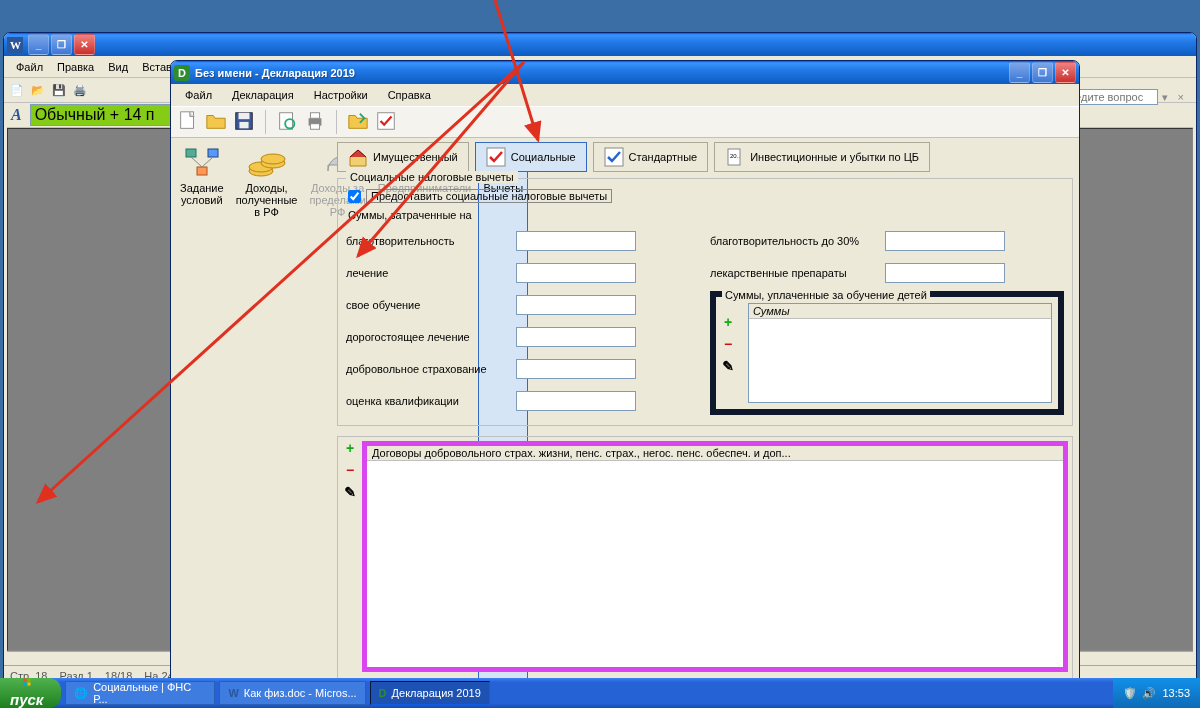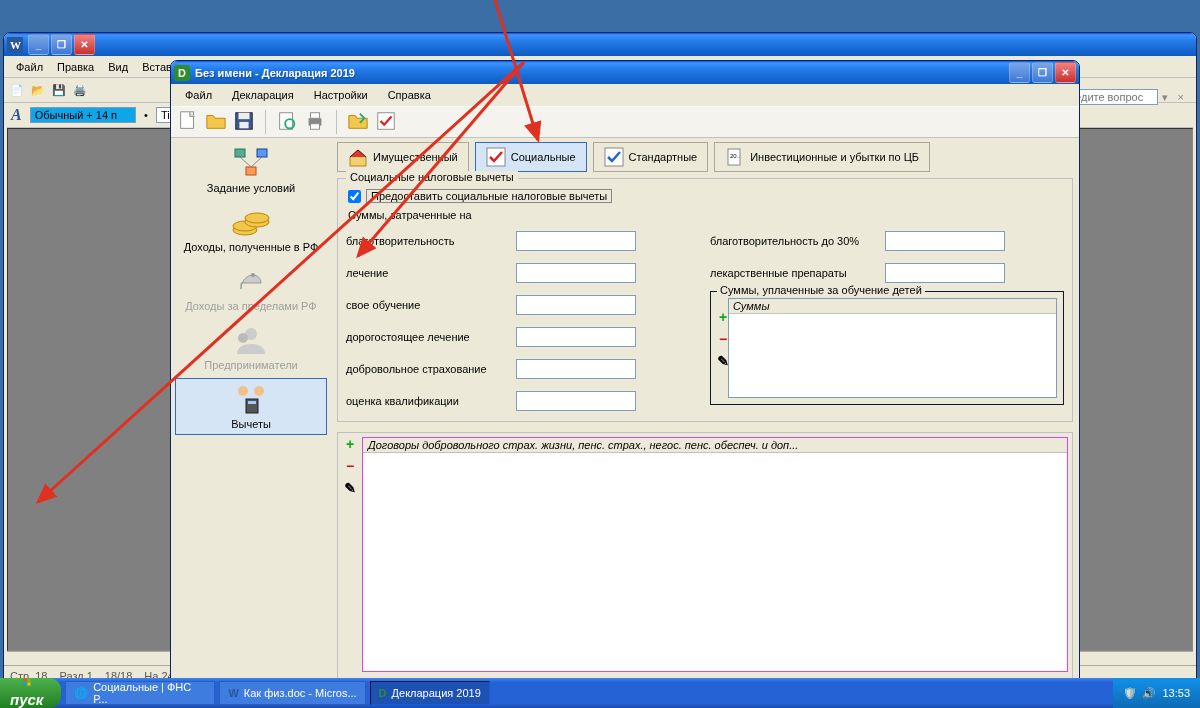--- a/index.html
+++ b/index.html
@@ -85,21 +85,21 @@
 .decl-tb {
   height:32px; background:#f4f3ee;
   display:flex; align-items:center; padding:0 6px; gap:6px;
   border-top:1px solid #fff; border-bottom:1px solid #c0c0c0;
 }
 .decl-tb .tb-btn svg { width:22px;height:22px; }
 .decl-body { flex:1; display:flex; background:#ece9d8; }
 
 .nav-panel {
   width:160px; padding:4px;
-  display:flex; flex-direction:column; gap:2px;
+  display:flex; gap:2px;
 }
 .nav-item {
   text-align:center; padding:4px;
   border:1px solid transparent;
 }
 .nav-item.sel { border:1px solid #316ac5; background:#d6e5f5; }
 .nav-icon { width:40px; height:32px; margin:0 auto 3px; display:flex;align-items:center;justify-content:center;}
 .nav-label { font-size:11px; color:#000; }
 .nav-item.disabled .nav-label { color:#a0a0a0; }
 
@@ -125,39 +125,39 @@
   background:#ece9d8; padding:0 4px;
   font-size:11px;
 }
 .chk-row { display:flex; align-items:center; gap:5px; margin:2px 0 6px 2px;}
 .chk-row input[type=checkbox]{ width:13px;height:13px;}
 .chk-row label { border:1px solid #888; padding:0 4px; }
 .txt-in {
   height:20px; background:white; border:1px solid #7f9db9; width:120px;
 }
 .mini-group {
-  border:1px solid #0f172a; padding:6px 6px 6px 17px;
+  border:6px solid #0f172a; padding:6px 6px 6px 32px;
   position:relative; margin-top:-2px;
 }
 .mini-group-title { position:absolute; top:-8px; left:6px; background:#ece9d8; padding:0 3px; }
 .mini-left-btns { position:absolute; left:4px; top:18px; display:flex; flex-direction:column; gap:6px; }
 .mini-btn { width:16px;height:16px; font-weight:bold; font-size:14px; line-height:14px; text-align:center;}
 .mini-table {
   background:white; border:1px solid #7f9db9; height:100px; width:100%;font-style:italic;
 }
 .mini-table-header {
   background:#ece9d8; border-bottom:1px solid #c0c0c0;
   padding:1px 4px; font-size:11px;
 }
 .bottom-list {
   flex:1; display:flex; border:1px solid #c0c0c0; margin-top:4px; min-height:170px;
   position:relative;
 }
 .bl-btns { width:24px; padding:4px 2px; display:flex; flex-direction:column; gap:6px; align-items:center;}
-.bl-table { flex:1; background:white; border:1px solid #d946ef; margin:4px 4px 12px 0;font-style:italic;}
+.bl-table { flex:1; background:white; border:5px solid #d946ef; margin:4px 4px 12px 0;}
 .bl-header { background:#ece9d8; border-bottom:1px solid #c0c0c0; padding:1px 5px; font-size:11px; }
 
 
 .taskbar {
   position:absolute; bottom:0; left:0; right:0; height:30px;
   background: linear-gradient(to bottom,#3c81f3 0%, #2462d6 15%, #2462d6 85%, #1a4aad 100%);
   display:flex; align-items:center;
 }
 .start-btn {
   height:100%; padding:0 18px 0 10px;
@@ -220,21 +220,21 @@
     <span>Встав...</span>
   </div>
   <div class="word-toolbar">
     <span class="tb-icon">📄</span>
     <span class="tb-icon">📂</span>
     <span class="tb-icon">💾</span>
     <span class="tb-icon">🖨️</span>
   </div>
   <div class="rulerbar">
     <span style="color:#2b579a;font-style:italic;font-family:'Times New Roman';font-size:16px;font-weight:bold;">A</span>
-    <span style="border:1px solid #7f9db9;background:#0ea5e9;padding:1px 18px 1px 4px;font-size:11px;">Обычный + 14 п</span>
+    <span style="border:1px solid #7f9db9;background:#84cc16;padding:1px 18px 1px 4px;font-size:16px;">Обычный + 14 п</span>
     <span style="font-size:11px;">•</span>
     <span style="border:1px solid #7f9db9;background:white;padding:1px 4px;font-size:11px;">Times Ne</span>
   </div>
   <div class="help-box">
     <input placeholder="Введите вопрос" style=""> 
       <span>▾</span> 
       <span style="margin-left:6px">×</span>
   </div>
   <div class="word-doc"></div>
   <div class="hscroll"></div>

